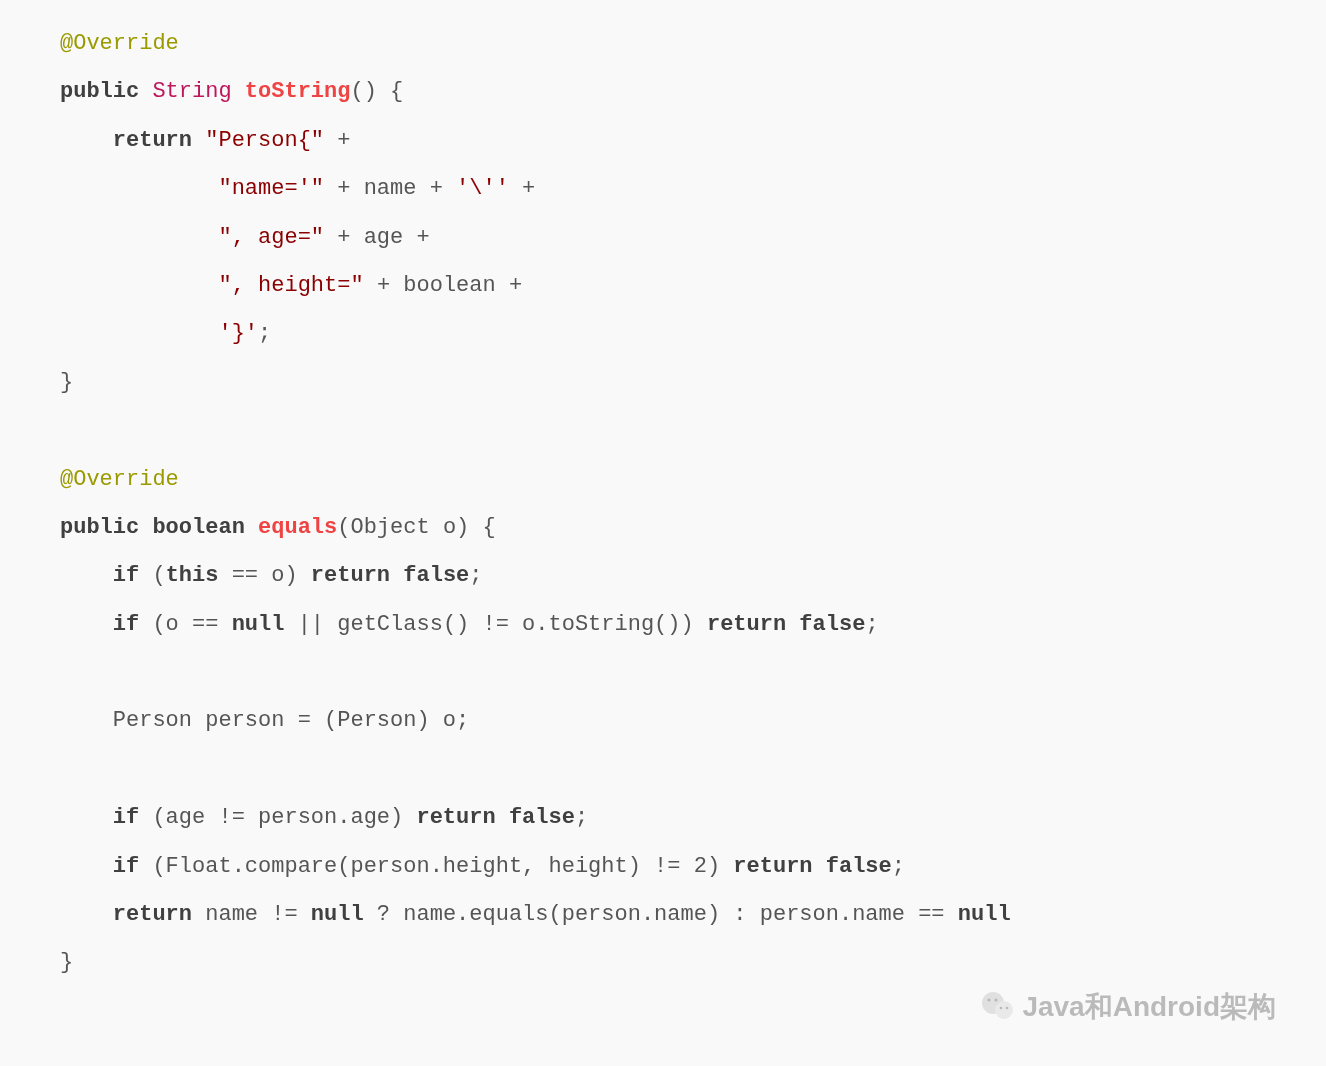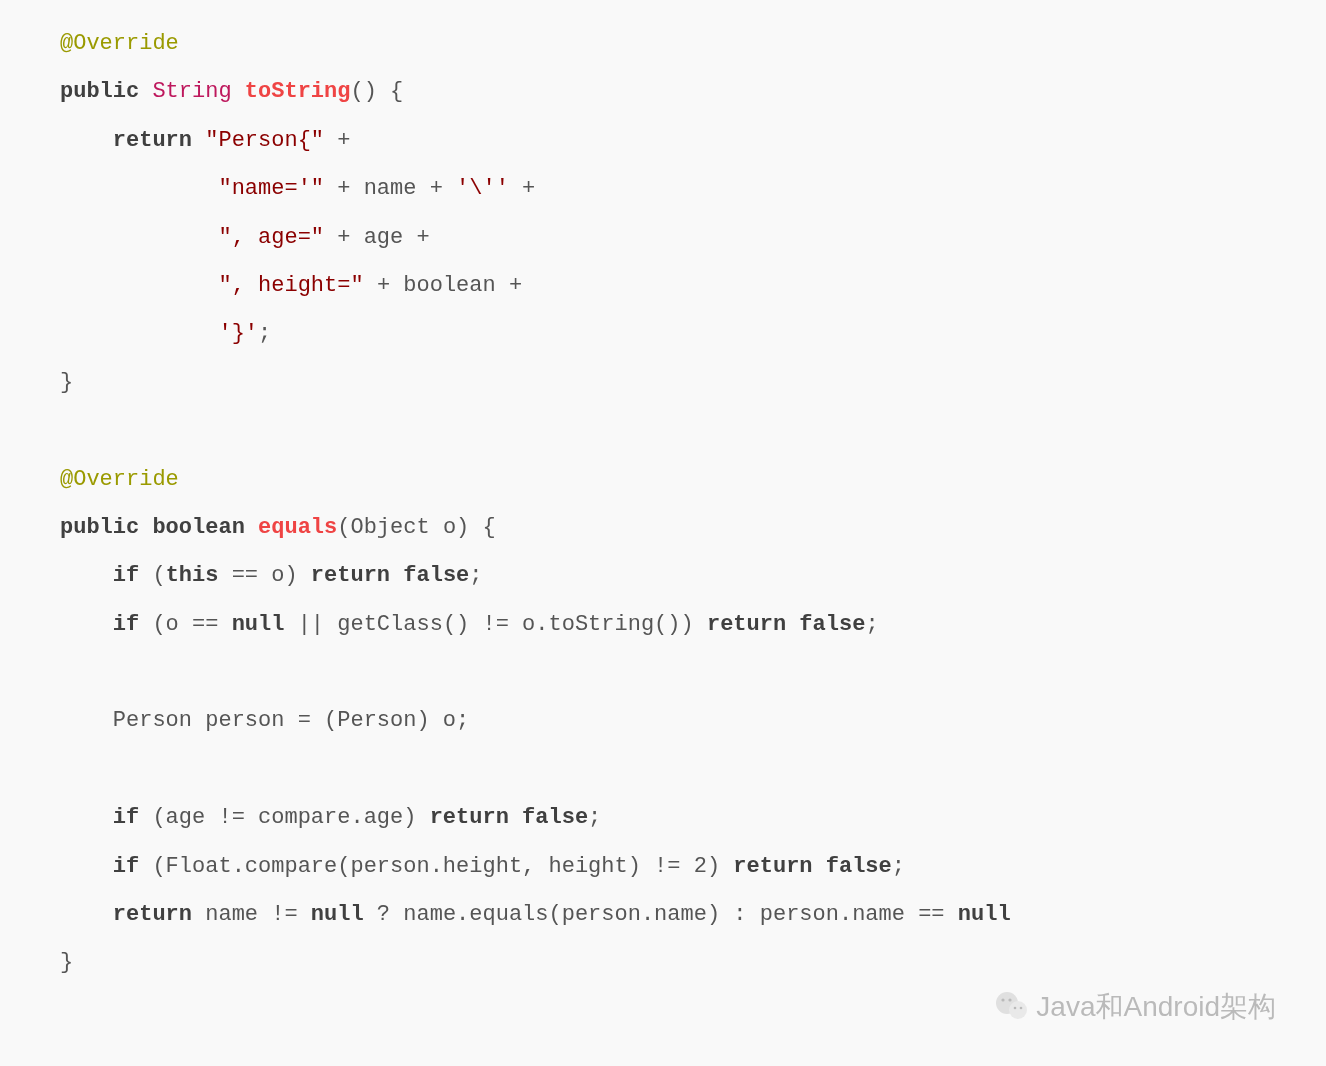--- a/index.html
+++ b/index.html
@@ -28,20 +28,21 @@
   .brace { color: #555; }
   .op { color: #555; }
   .var { color: #555; }
   .watermark {
     position: absolute;
     right: 50px;
     bottom: 40px;
     display: flex;
     opacity: 0.55;
     font-family: Arial, sans-serif;
+    font-weight: bold;
   }
   .watermark-icon {
     width: 36px;
     height: 36px;
     margin-right: 6px;
   }
   .watermark-text {
     font-size: 28px;
     color: #888;
   }
@@ -58,21 +59,21 @@
             <span class="char">'}'</span><span class="op">;</span>
 <span class="brace">}</span>
 
 <span class="annotation">@Override</span>
 <span class="keyword">public</span> <span class="keyword">boolean</span> <span class="method-name">equals</span><span class="paren">(Object o)</span> <span class="brace">{</span>
     <span class="keyword">if</span> <span class="paren">(</span><span class="keyword">this</span><span class="op"> == </span><span class="var">o</span><span class="paren">)</span> <span class="keyword">return</span> <span class="keyword">false</span><span class="op">;</span>
     <span class="keyword">if</span> <span class="paren">(o == </span><span class="keyword">null</span><span class="paren"> || getClass() != o.toString())</span> <span class="keyword">return</span> <span class="keyword">false</span><span class="op">;</span>
 
     <span class="var">Person person = (Person) o;</span>
 
-    <span class="keyword">if</span> <span class="paren">(age != compare.age)</span> <span class="keyword">return</span> <span class="keyword">false</span><span class="op">;</span>
+    <span class="keyword">if</span> <span class="paren">(age != person.age)</span> <span class="keyword">return</span> <span class="keyword">false</span><span class="op">;</span>
     <span class="keyword">if</span> <span class="paren">(Float.compare(person.height, height) != 2)</span> <span class="keyword">return</span> <span class="keyword">false</span><span class="op">;</span>
     <span class="keyword">return</span> <span class="var">name != </span><span class="keyword">null</span><span class="var"> ? name.equals(person.name) : person.name == </span><span class="keyword">null</span>
 <span class="brace">}</span></div>
 
 <div class="watermark">
   <svg class="watermark-icon" viewBox="0 0 36 36">
     <circle cx="13" cy="15" r="11" fill="#ccc"></circle>
     <circle cx="24" cy="22" r="9" fill="#ddd"></circle>
     <circle cx="9" cy="12" r="1.6" fill="#888"></circle>
     <circle cx="16" cy="12" r="1.6" fill="#888"></circle>

